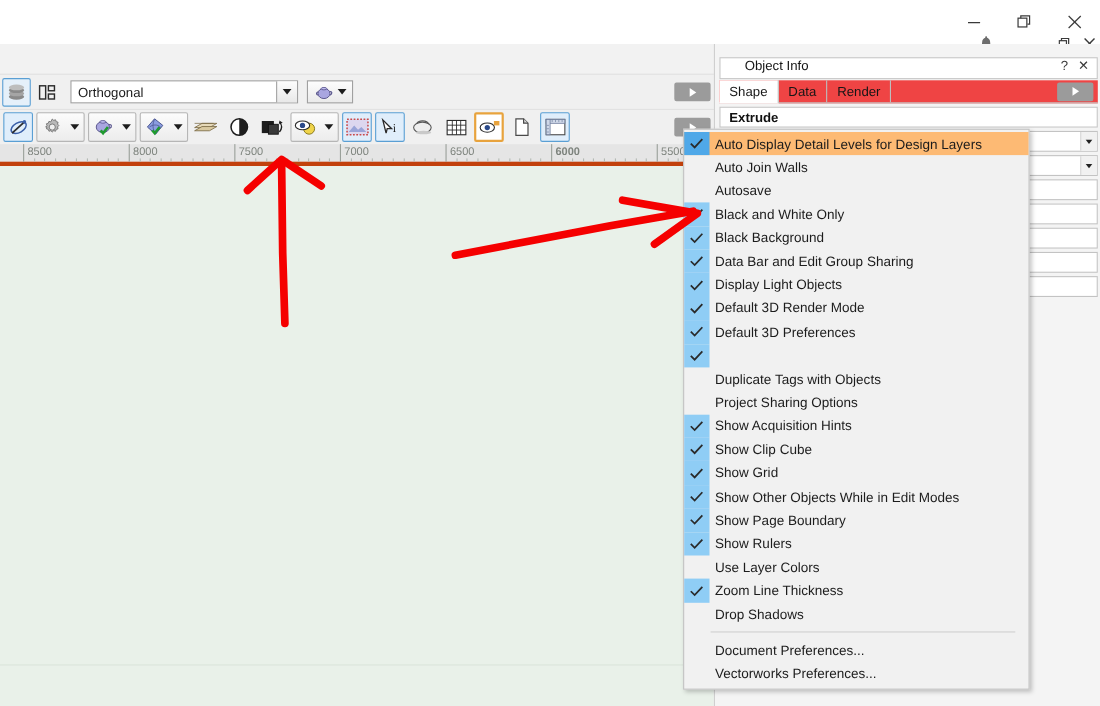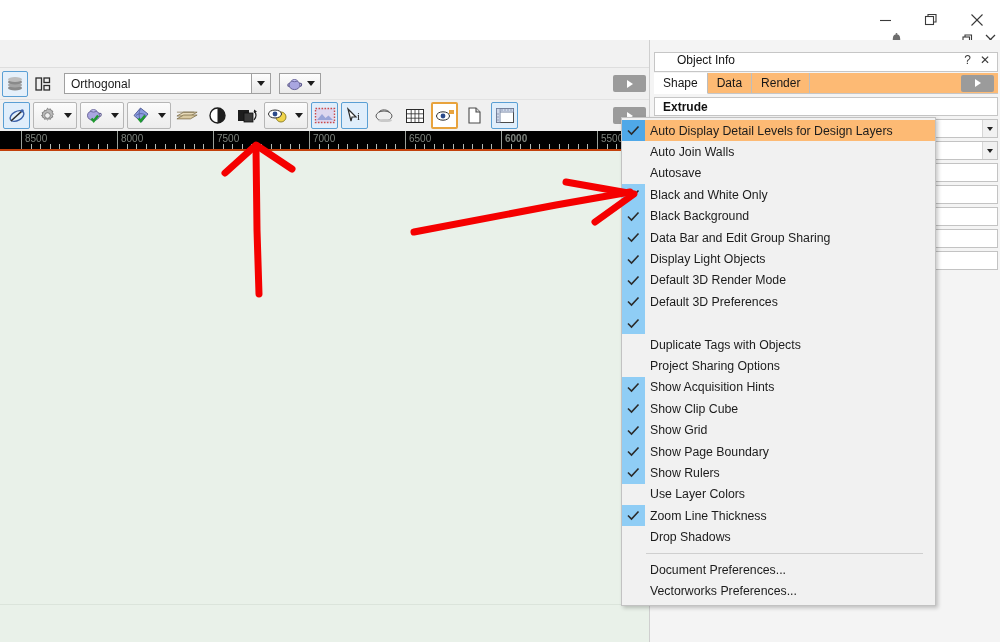--- a/index.html
+++ b/index.html
@@ -85,21 +85,21 @@
   .tb-grp {
     display:flex;align-items:center;height:27px;margin-left:3px;
     border:1px solid #b6b6b6;border-radius:2px;background:linear-gradient(#fcfcfc,#ececec);
   }
   .tb-grp .ic { width:26px;height:25px;display:flex;align-items:center;justify-content:center; }
   .tb-grp .dd { width:16px;height:25px;display:flex;align-items:center;justify-content:center; }
 
   
   .ruler {
     position:absolute; left:0; top:131px; width:649px; height:20px;
-    background:#000000; border-bottom:2px solid #c2410c; overflow:hidden;
+    background:#e5e5e5; border-bottom:4px solid #c2410c; overflow:hidden;
   }
   .rl-maj { position:absolute; top:0; width:1px; height:20px; background:#9aa09a; }
   .rl-min { position:absolute; top:13px; width:1px; height:7px; background:#b4bab4; }
   .rl-lbl { position:absolute; top:2px; font-size:10px; color:#7e847e; }
 
   
   .canvas {
     position:absolute; left:0; top:151px; width:649px; height:491px;
     background:#e9f1e9;
   }
@@ -112,21 +112,21 @@
   }
   .oi-head {
     position:absolute; left:4px; top:12px; width:344px; height:20px;
     background:#ffffff; border:1px solid #c6c6c6;
     display:flex; align-items:flex-start;padding-left:16px;
   }
   .oi-title { font-size:12px; color:#141414; padding-left:6px; }
   .oi-head .hbtns { margin-left:auto; display:flex; gap:9px; padding-right:7px; color:#3a3a3a; font-size:12px; }
   .oi-tabs {
     position:absolute; left:4px; top:33px; width:344px; height:21px;
-    background:#fdba74; border-bottom:1px solid #c6c6c6;
+    background:#ef4444; border-bottom:1px solid #c6c6c6;
     display:flex; align-items:stretch;
   }
   .oi-tab {
     padding:0 9px; display:flex; align-items:center; font-size:12px; color:#161616;
     border-right:1px solid #bdbdbd;
   }
   .oi-tab.active { background:#ffffff; border-bottom:1px solid #ffffff; margin-bottom:-1px; }
   .oi-tabspace { flex:1; }
   .oi-tabplay { display:flex;align-items:center;padding-right:4px; }
   .oi-obj {
@@ -664,20 +664,28 @@
           </svg>
         </span>
         <span class="lbl">Show Grid</span>
       </div>
       <div class="mi checked">
         <span class="chk">
           <svg class="chkmark" width="13" height="11" viewBox="0 0 13 11">
             <polyline points="1,5.5 4.5,9 11.5,1.5" fill="none" stroke="#2a2a2a" stroke-width="1.6"></polyline>
           </svg>
         </span>
+        <span class="lbl">Show Other Objects While in Edit Modes</span>
+      </div>
+      <div class="mi checked">
+        <span class="chk">
+          <svg class="chkmark" width="13" height="11" viewBox="0 0 13 11">
+            <polyline points="1,5.5 4.5,9 11.5,1.5" fill="none" stroke="#2a2a2a" stroke-width="1.6"></polyline>
+          </svg>
+        </span>
         <span class="lbl">Show Page Boundary</span>
       </div>
       <div class="mi checked">
         <span class="chk">
           <svg class="chkmark" width="13" height="11" viewBox="0 0 13 11">
             <polyline points="1,5.5 4.5,9 11.5,1.5" fill="none" stroke="#2a2a2a" stroke-width="1.6"></polyline>
           </svg>
         </span>
         <span class="lbl">Show Rulers</span>
       </div>

